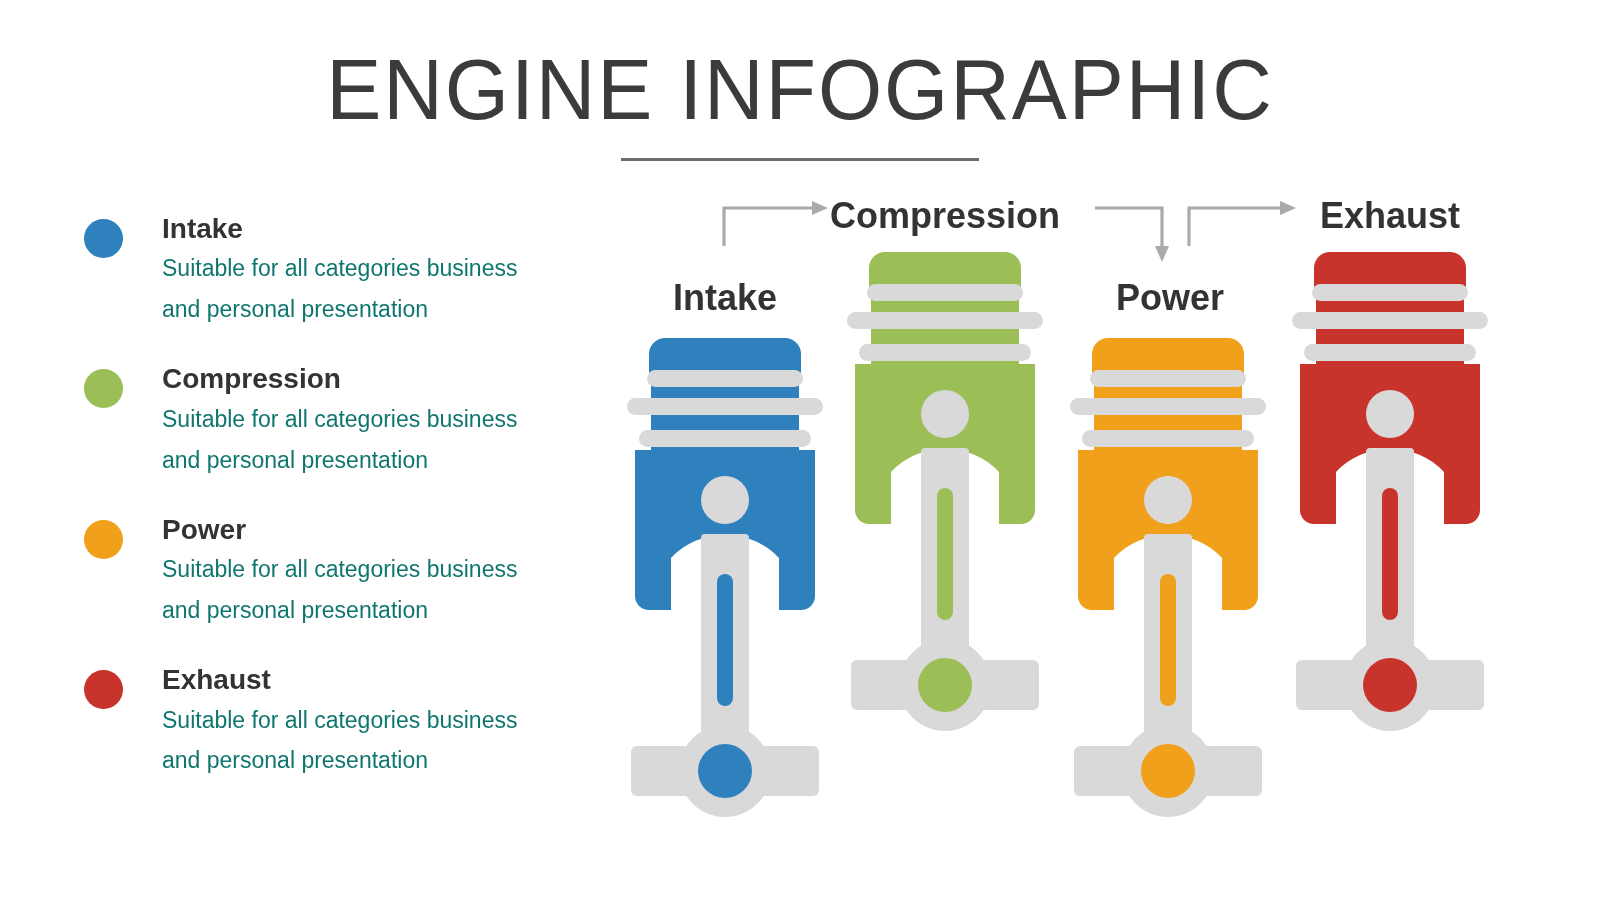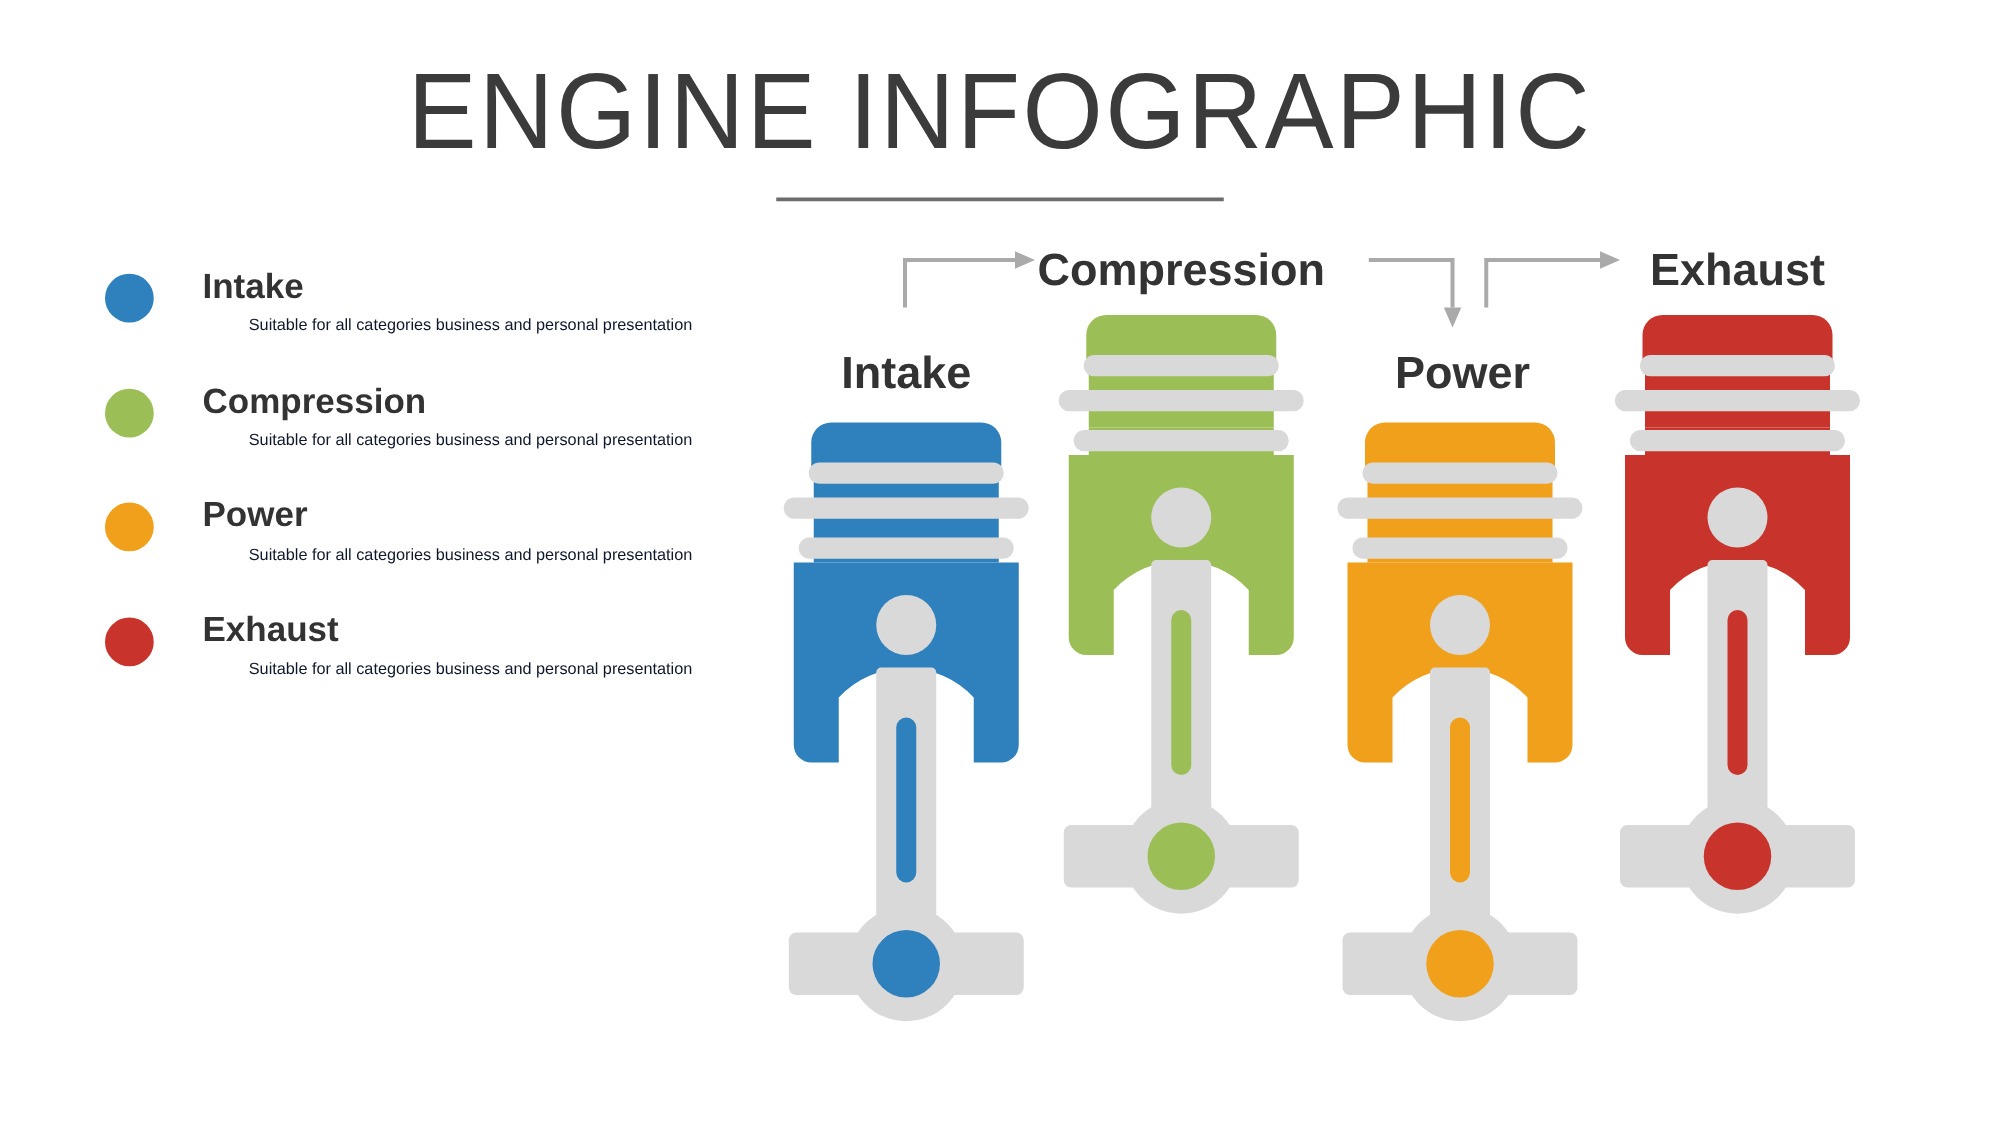--- a/index.html
+++ b/index.html
@@ -32,23 +32,22 @@
   .legend-item { position:relative; padding-left:78px; margin-bottom:33px; }
   .legend-dot {
     position:absolute; left:0; top:6px;
     width:39px; height:39px; border-radius:50%;
   }
   .legend-title {
     font-size:28px; font-weight:bold; color:#333333;
     line-height:1.16; margin-bottom:3px;
   }
   .legend-desc {
-    font-size:13px; color:#0f172a; line-height:1.78;
+    font-size:23px; color:#0f766e; line-height:1.78;
     max-width:360px;
-    margin-left:37px;
   }
 
   
   #engine { position:absolute; left:600px; top:180px; width:1000px; height:700px; }
   #engine svg { display:block; }
 
   .stage-label {
     font-family:"Liberation Sans", sans-serif;
     font-size:36px; font-weight:bold; fill:#333333;
   }

